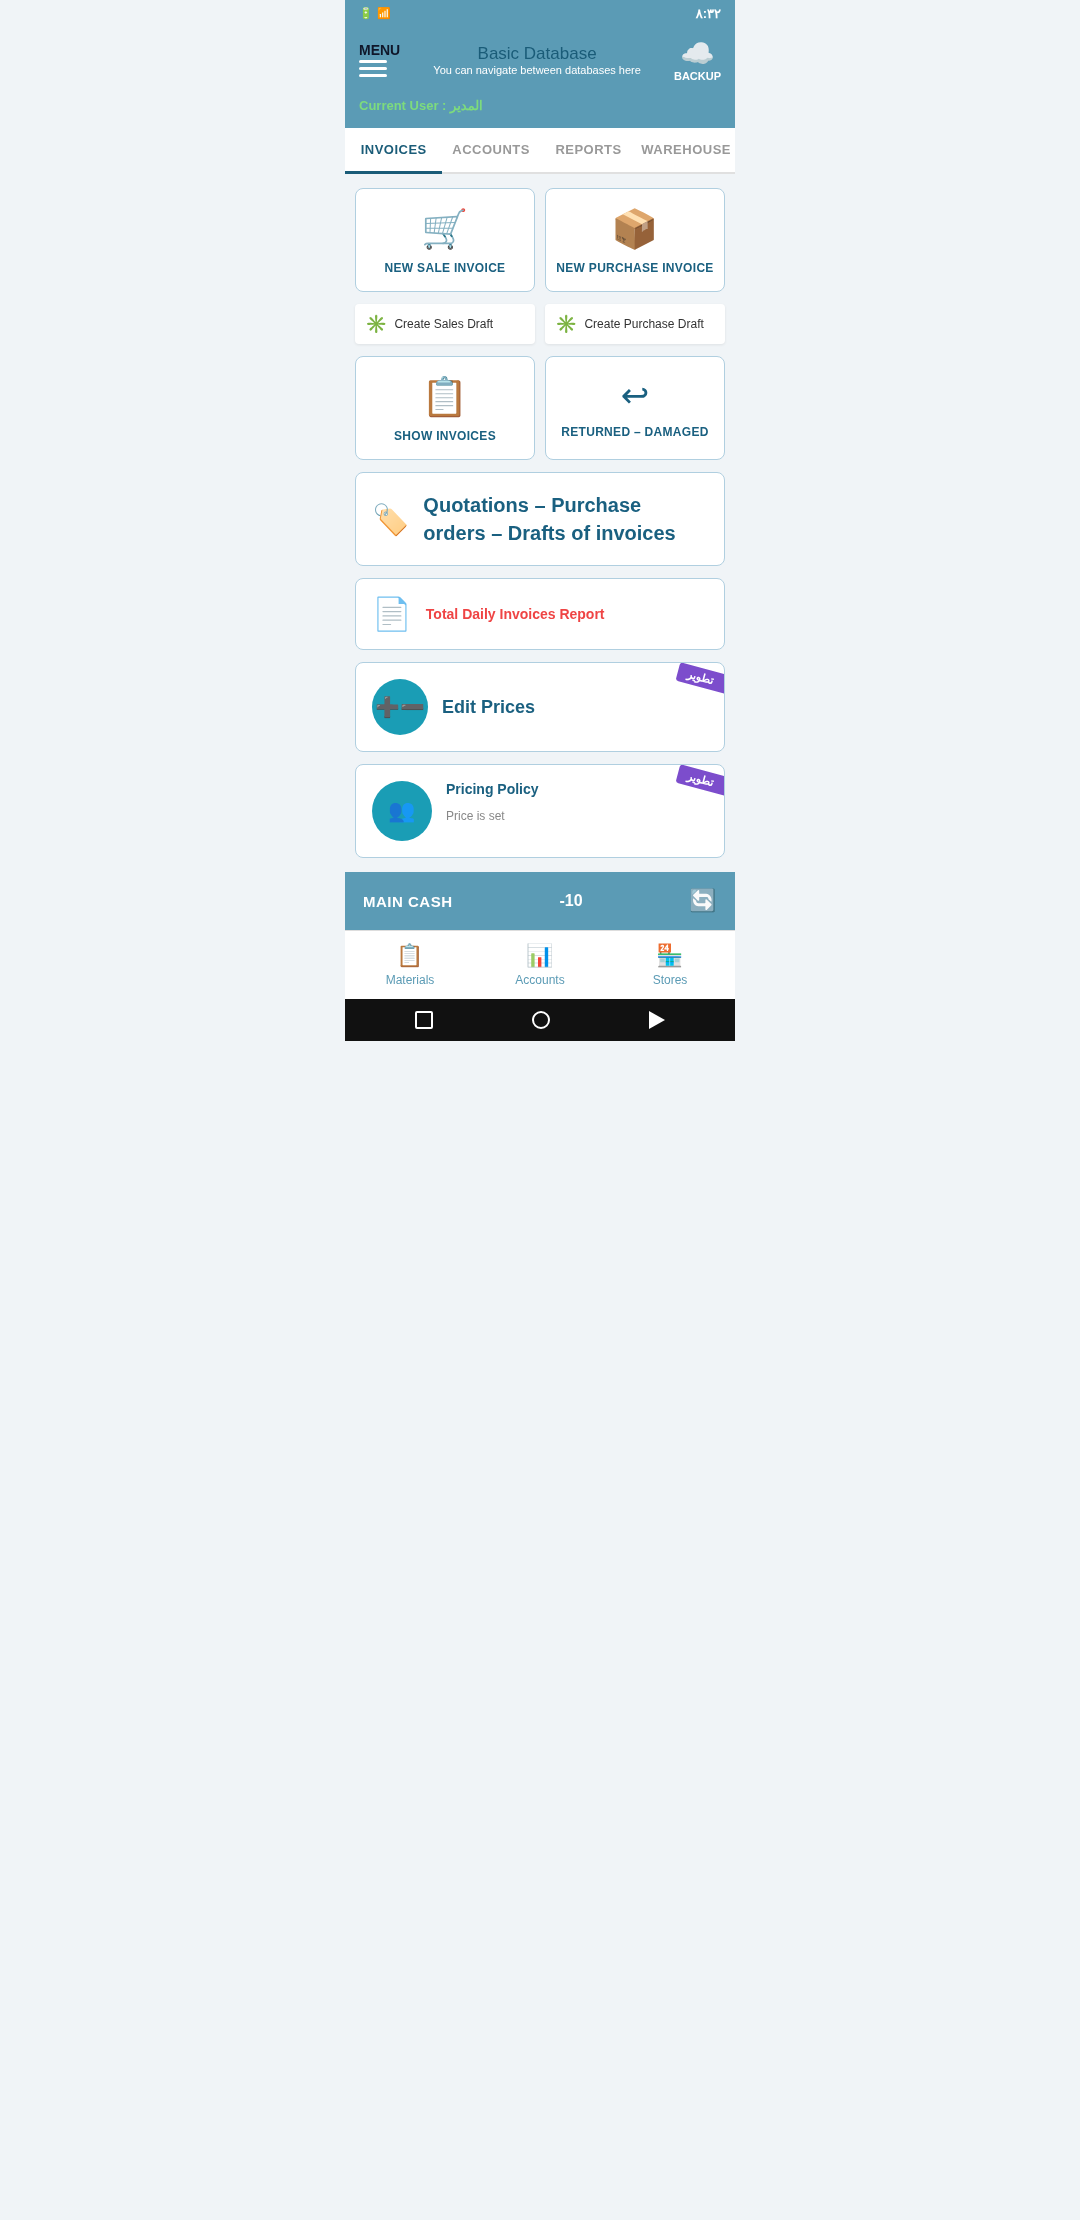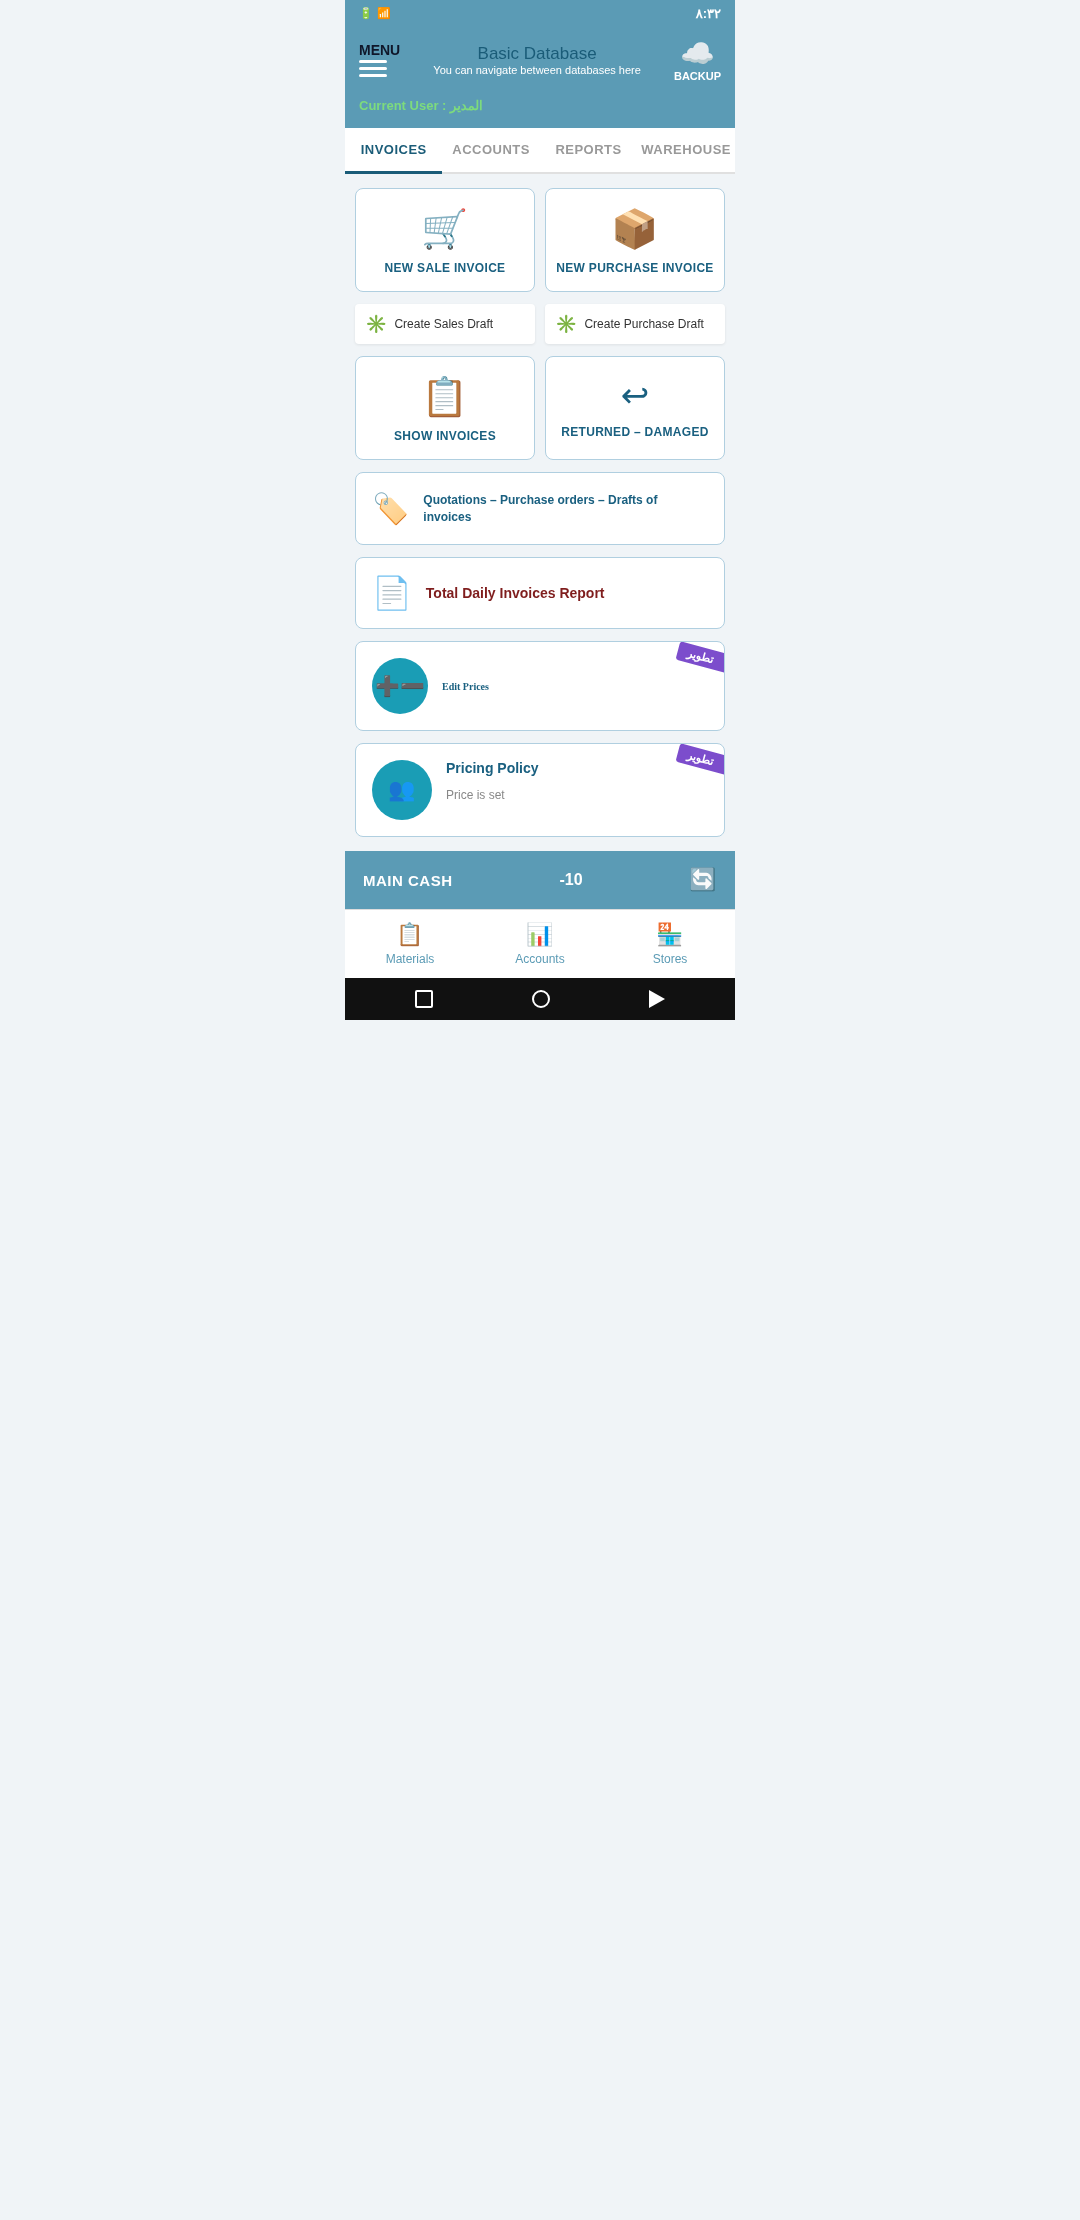--- a/index.html
+++ b/index.html
@@ -203,42 +203,42 @@
       padding: 18px 16px;
       cursor: pointer;
       gap: 14px;
     }
     .wide-card .wc-icon {
       font-size: 30px;
       color: #5b9bb5;
     }
     .wide-card .wc-label {
       color: #1a6080;
-      font-size: 12px;
+      font-size: 20px;
       font-weight: bold;
       line-height: 1.4;
     }
 
     
     .report-card {
       background: white;
       border: 1.5px solid #b0cfe0;
       border-radius: 8px;
       display: flex;
       align-items: center;
       padding: 16px 16px;
       cursor: pointer;
       gap: 14px;
     }
     .report-card .rc-icon {
       font-size: 32px;
       color: #5b9bb5;
     }
     .report-card .rc-label {
-      color: #7f1d1d;
+      color: #ef4444;
       font-size: 14px;
       font-weight: bold;
     }
 
     
     .feature-card {
       background: white;
       border: 1.5px solid #b0cfe0;
       border-radius: 8px;
       display: flex;
@@ -256,23 +256,22 @@
       border-radius: 50%;
       display: flex;
       align-items: center;
       justify-content: center;
       font-size: 22px;
       color: white;
       flex-shrink: 0;
     }
     .feature-card .fc-label {
       color: #1a6080;
-      font-size: 10px;
-      font-weight: bold;
-      font-family: Liberation Serif, serif;
+      font-size: 18px;
+      font-weight: bold;
     }
     .tatweer-badge {
       position: absolute;
       top: 6px;
       right: -8px;
       background: #7c4dcc;
       color: white;
       font-size: 11px;
       font-weight: bold;
       padding: 3px 18px 3px 10px;

